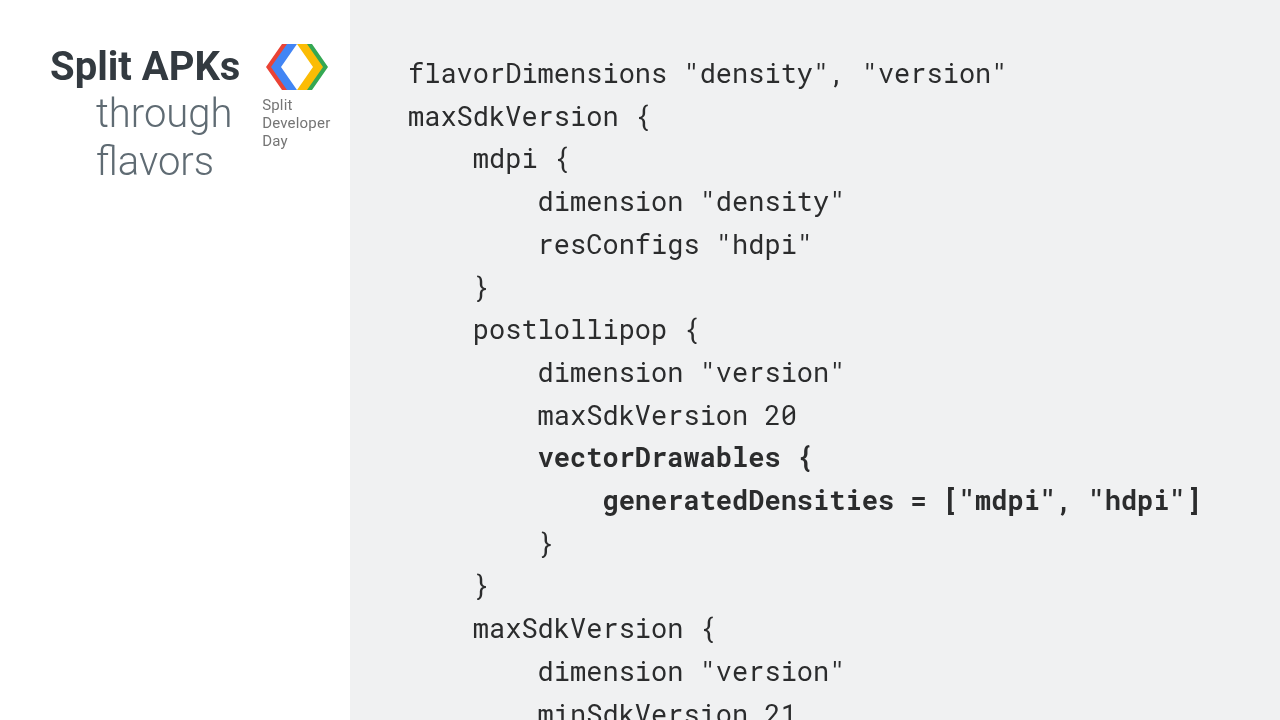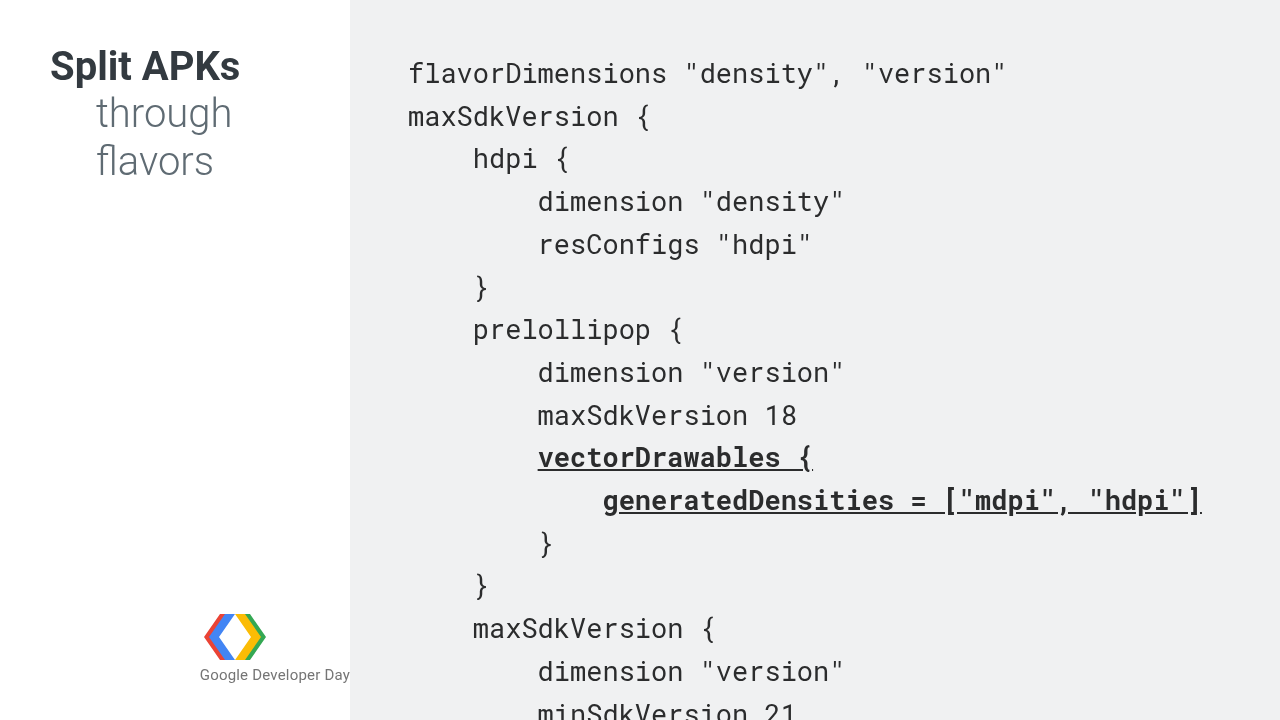--- a/index.html
+++ b/index.html
@@ -10,23 +10,22 @@
     font-family: -apple-system, BlinkMacSystemFont, "Segoe UI", Roboto, sans-serif;
     display: flex;
     background: #f0f1f2;
   }
   .sidebar {
     width: 350px;
     height: 100%;
     background: #ffffff;
     padding: 44px 0 0 50px;
     display: flex;
-    flex-direction: column;
+    flex-direction: row;
     justify-content: space-between;
-    align-items: flex-end;
   }
   .title-block { }
   .title-bold {
     font-size: 40px;
     font-weight: 700;
     color: #333a40;
     line-height: 1.15;
   }
   .title-light {
     font-size: 40px;
@@ -56,52 +55,52 @@
     overflow: hidden;
   }
   .code {
     font-family: "Roboto Mono", "SFMono-Regular", Consolas, "Liberation Mono", Menlo, monospace;
     font-size: 27px;
     line-height: 42.7px;
     color: #2b2c2d;
     white-space: pre;
     font-weight: 400;
   }
-  .code .bold { font-weight: 700; text-decoration: underline; }
+  .code .bold { font-weight: 700; }
   .chevrons { display:block; }
 </style>
 </head>
 <body>
 
 <div class="sidebar">
   <div class="title-block">
     <div class="title-bold">Split APKs</div>
     <div class="title-light">through flavors</div>
   </div>
   <div class="branding">
     <svg class="chevrons gdd-logo" width="70" height="46" viewBox="0 0 70 46">
       <polygon points="20,0 30,0 14,23 30,46 20,46 4,23" fill="#ea4335"></polygon>
       <polygon points="25,0 35,0 19,23 35,46 25,46 9,23" fill="#4285f4"></polygon>
       <polygon points="40,0 50,0 66,23 50,46 40,46 56,23" fill="#34a853"></polygon>
       <polygon points="35,0 45,0 61,23 45,46 35,46 51,23" fill="#fbbc05"></polygon>
     </svg>
-    <div class="gdd-caption">Google Developer Day</div>
+    <div class="gdd-caption">Split Developer Day</div>
   </div>
 </div>
 
 <div class="content">
 <div class="code"><span>flavorDimensions "density", "version"</span>
 <span>maxSdkVersion {</span>
-<span>    hdpi {</span>
+<span>    mdpi {</span>
 <span>        dimension "density"</span>
 <span>        resConfigs "hdpi"</span>
 <span>    }</span>
-<span>    prelollipop {</span>
+<span>    postlollipop {</span>
 <span>        dimension "version"</span>
-<span>        maxSdkVersion 18</span>
+<span>        maxSdkVersion 20</span>
 <span>        </span><span class="bold">vectorDrawables {</span>
 <span>            </span><span class="bold">generatedDensities = ["mdpi", "hdpi"]</span>
 <span>        }</span>
 <span>    }</span>
 <span>    maxSdkVersion {</span>
 <span>        dimension "version"</span>
 <span>        minSdkVersion 21</span></div>
 </div>
 
 </body></html>

